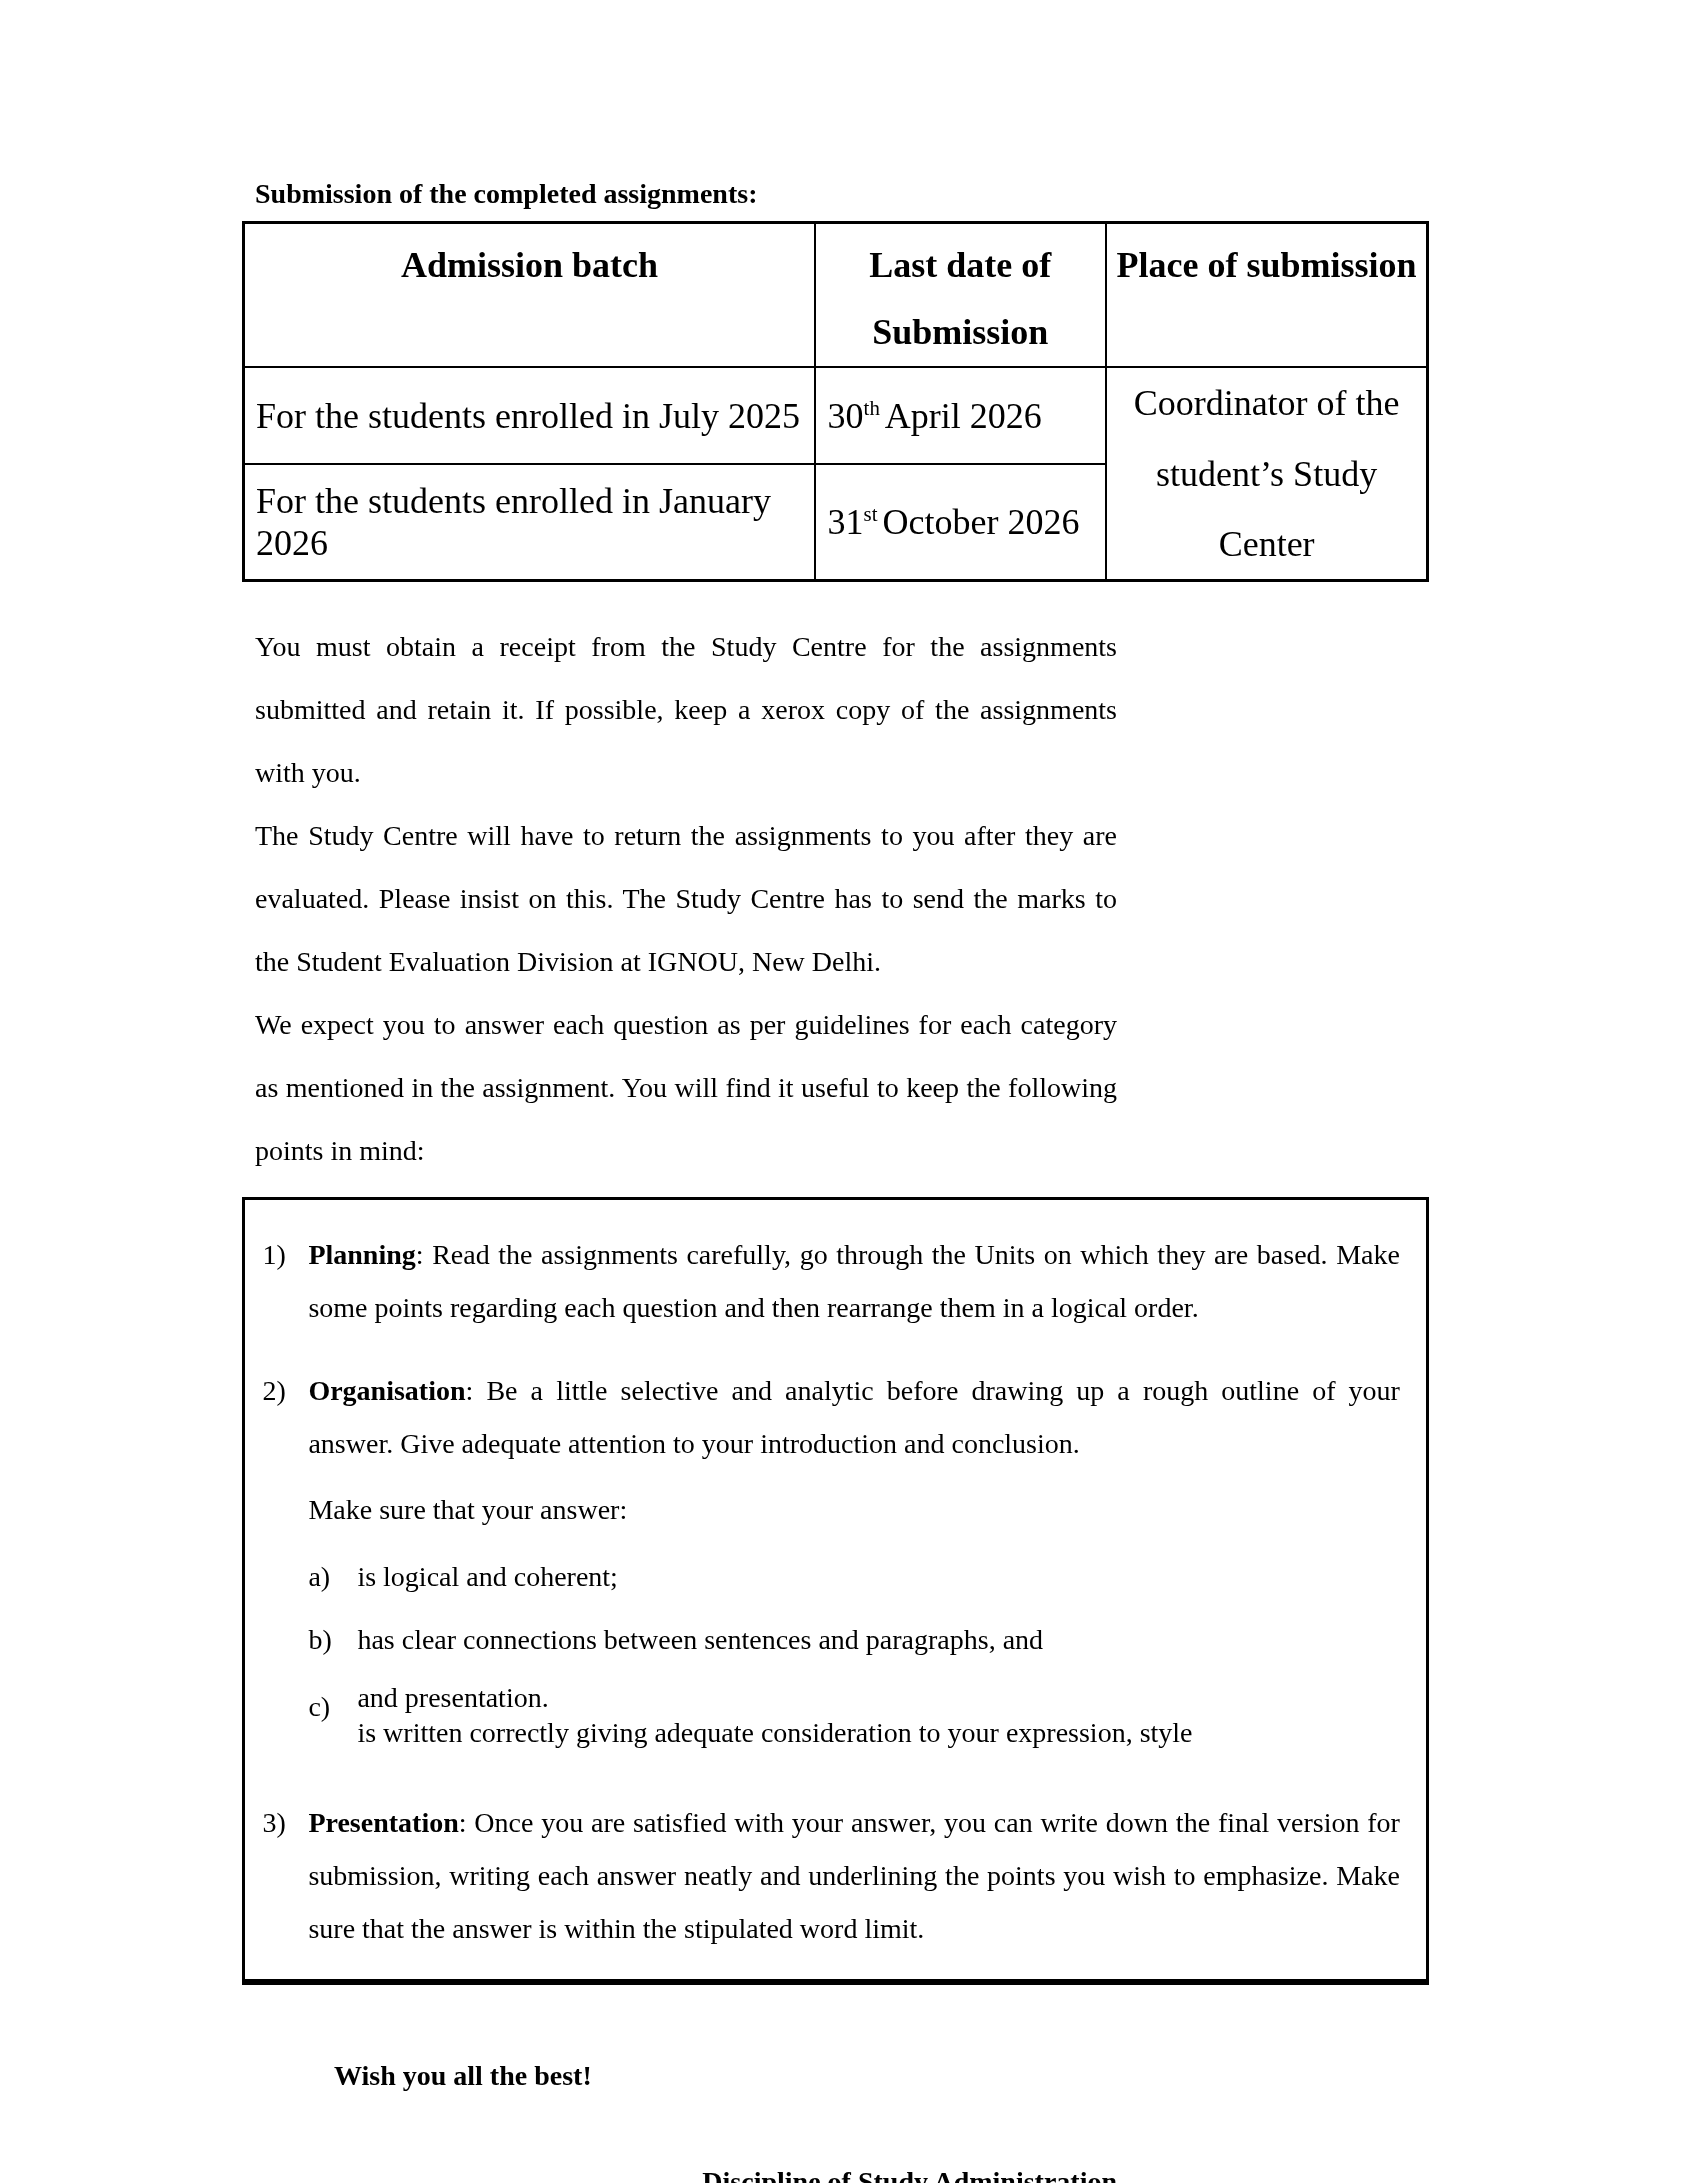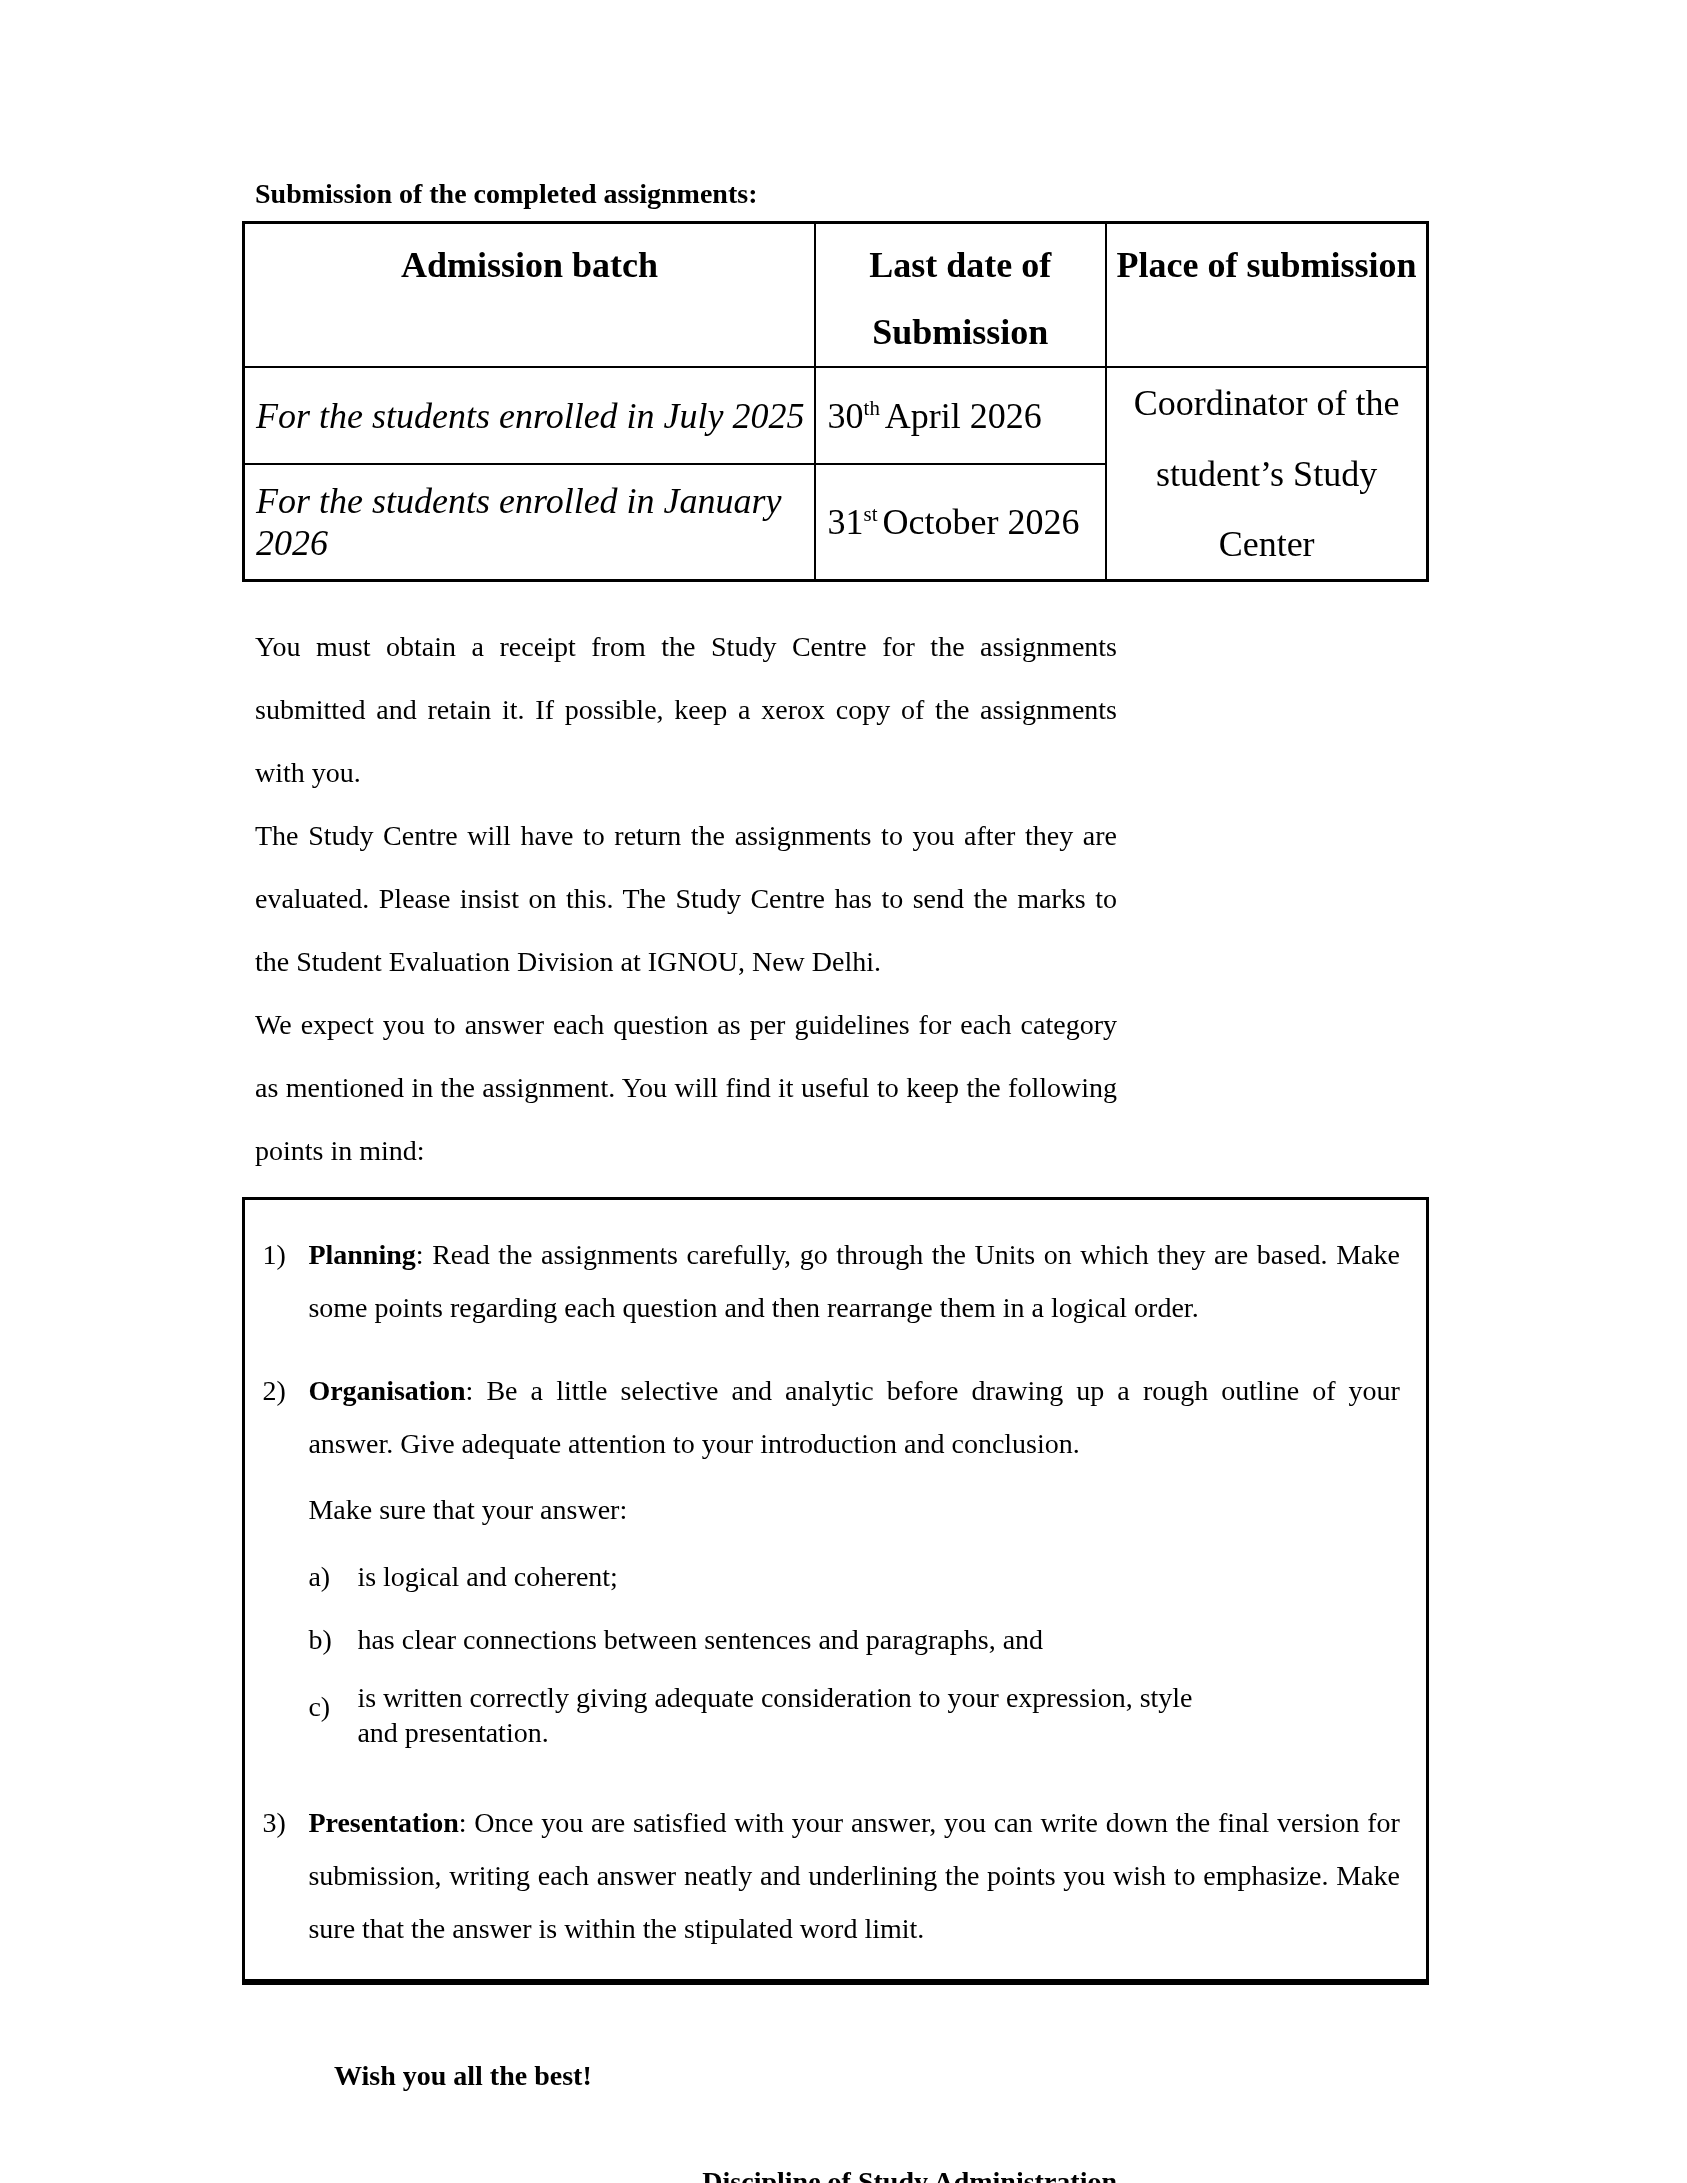--- a/index.html
+++ b/index.html
@@ -39,21 +39,21 @@
     font-weight: bold;
     text-align: center;
     vertical-align: top;
     padding-top: 8px;
     line-height: 1.85;
     height: 106px;
     box-sizing: border-box;
   }
   tr.row-1 { height: 74px; }
   tr.row-2 { height: 61px; }
-  td.batch { padding-left: 10.6px; vertical-align: middle; font-style: italic; }
+  td.batch { padding-left: 10.6px; vertical-align: middle; }
   td.date  { padding-left: 12px; vertical-align: middle; }
   td.place {
     text-align: center;
     vertical-align: middle;
     line-height: 1.95;
     padding: 0 23px;
   }
   sup.ord { font-size: 58%; vertical-align: super; line-height: 0; }
   .month { margin-left: 5px; }
   
@@ -163,22 +163,22 @@
             <span class="submarker">a)</span>
             <div class="subtext">is logical and coherent;</div>
           </div>
           <div class="sub">
             <span class="submarker">b)</span>
             <div class="subtext">has clear connections between sentences and paragraphs, and</div>
           </div>
           <div class="sub tight">
             <span class="submarker">c)</span>
             <div class="subtext">
+              <span class="line">and presentation.</span>
               <span class="line">is written correctly giving adequate consideration to your expression, style</span>
-              <span class="line">and presentation.</span>
             </div>
           </div>
         </div>
       </div>
     </div>
 
     <div class="item last">
       <span class="marker">3)</span>
       <div class="itext"><span class="b">Presentation</span><span>: Once you are satisfied with your answer, you can write down the final version for submission, writing each answer neatly and underlining the points you wish to emphasize. Make sure that the answer is within the stipulated word limit.</span></div>
     </div>

